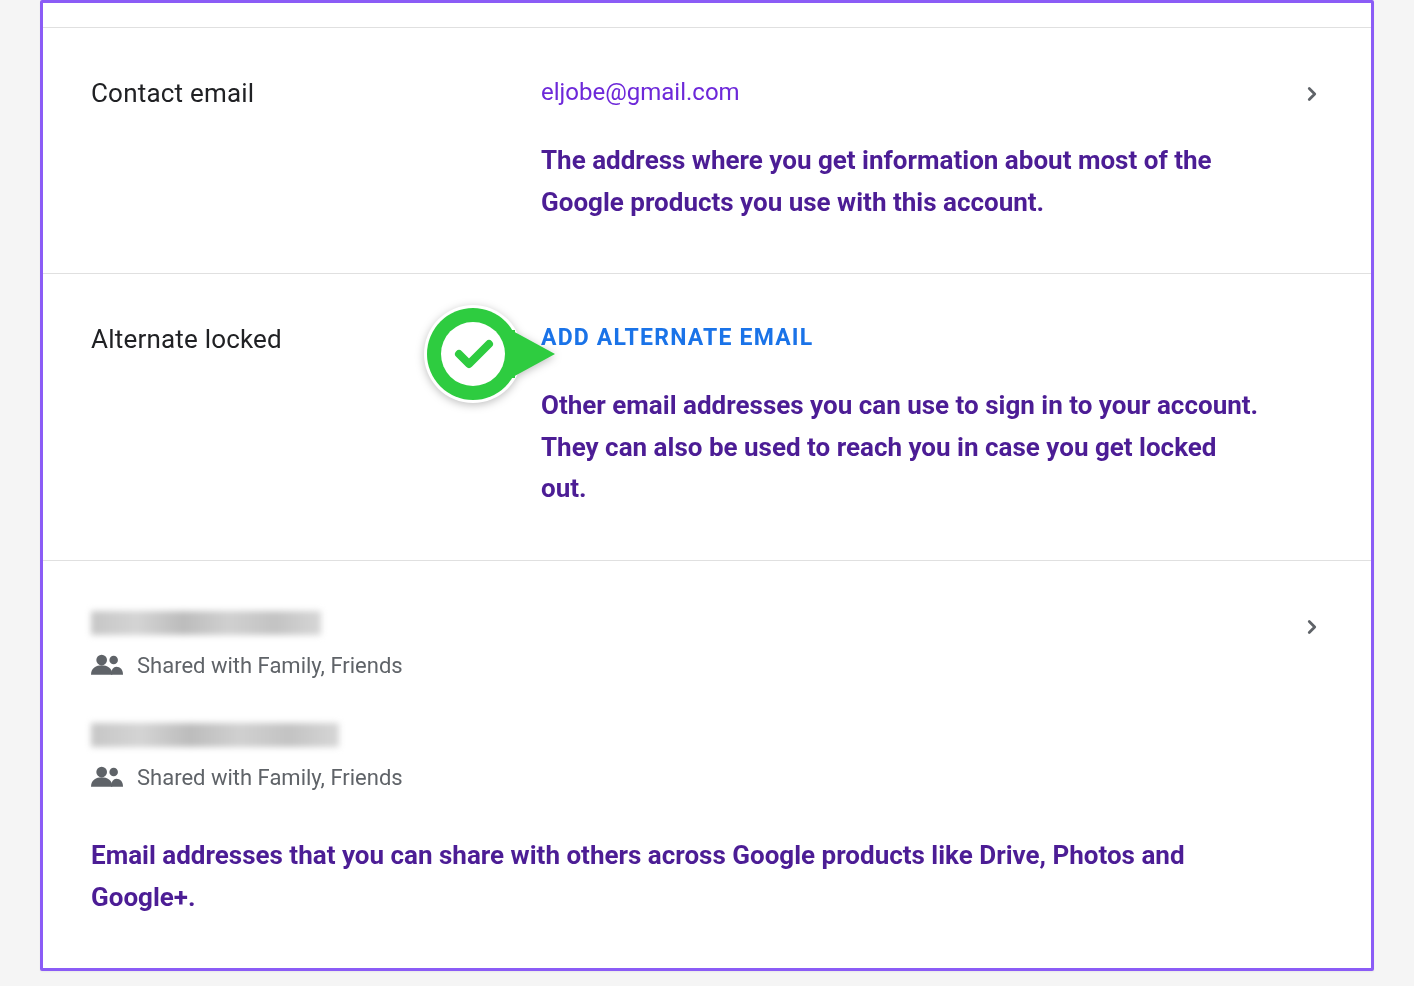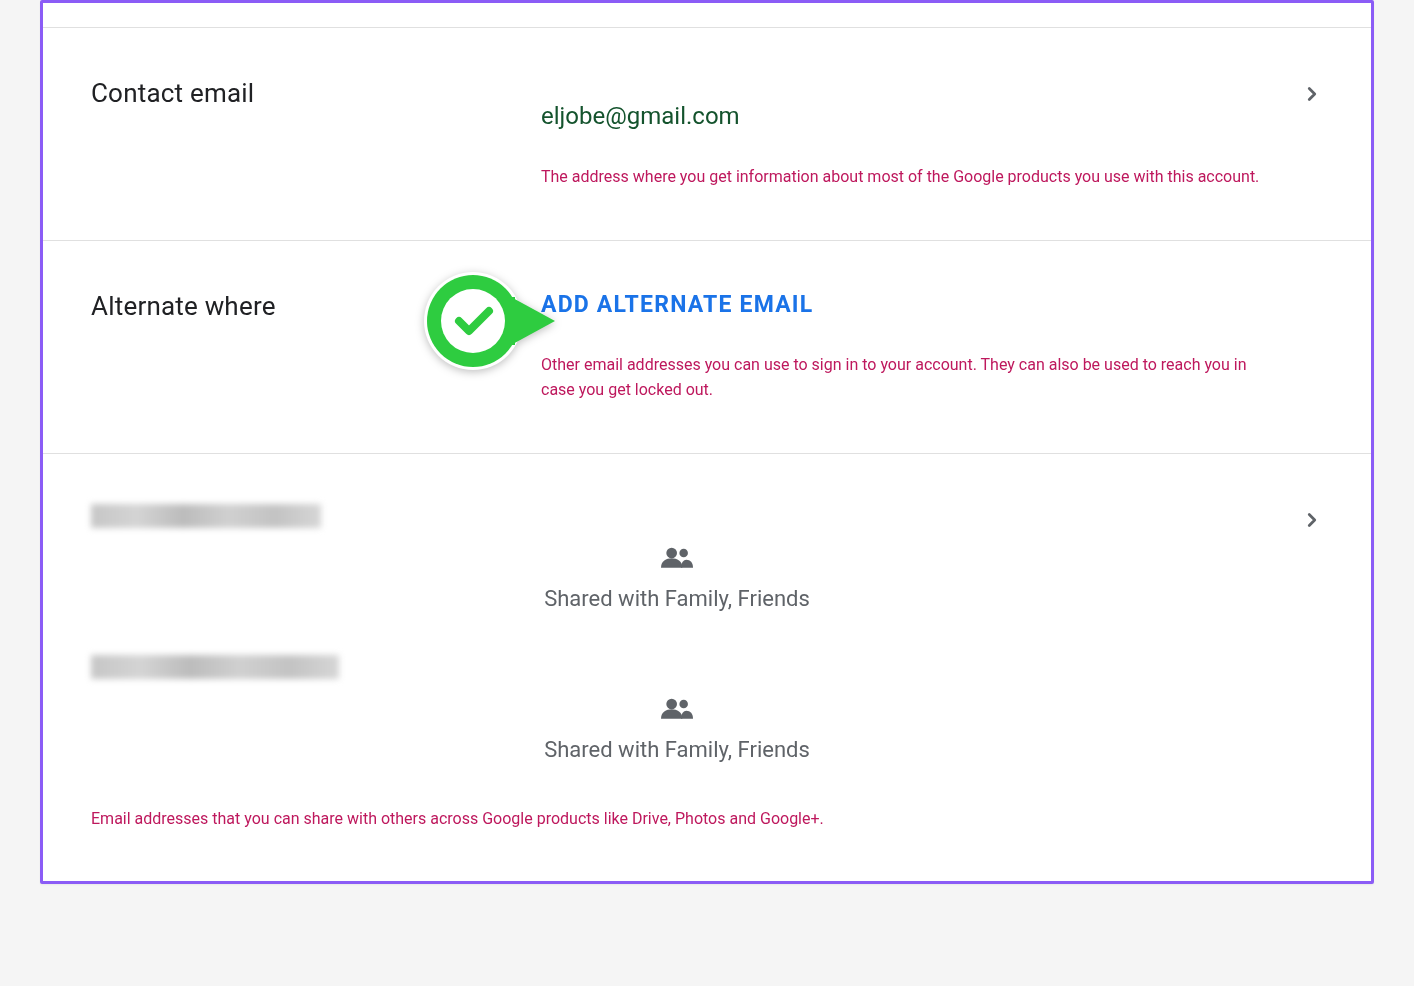--- a/index.html
+++ b/index.html
@@ -41,28 +41,28 @@
     color: #202124;
     font-weight: 400;
     letter-spacing: 0.2px;
   }
   .value-col {
     flex: 1;
     padding-right: 60px;
   }
   .value-primary {
     font-size: 24px;
-    color: #14532d;
+    color: #6d28d9;
     margin-bottom: 34px;
-    margin-top: 24px;
   }
   .value-desc {
-    font-size: 16px;
-    color: #be185d;
+    font-size: 26px;
+    color: #4c1d95;
     line-height: 1.6;
+    font-weight: bold;
   }
   .chevron {
     position: absolute;
     right: 48px;
     top: 55px;
     color: #5f6368;
   }
   .link-action {
     font-size: 23px;
     font-weight: 700;
@@ -79,21 +79,20 @@
     margin-bottom: 18px;
     border-radius: 1px;
   }
   .blur-line.w1 { width: 230px; }
   .blur-line.w2 { width: 248px; }
   .shared-line {
     display: flex;
     align-items: center;
     gap: 14px;
     margin-bottom: 44px;
-    flex-direction: column;
   }
   .shared-line:last-of-type {
     margin-bottom: 34px;
   }
   .shared-text {
     font-size: 22px;
     color: #5f6368;
   }
   .people-icon { color: #5f6368; }
   .badge {
@@ -122,21 +121,21 @@
     </div>
     <div class="chevron">
       <svg width="22" height="22" viewBox="0 0 24 24" fill="none" stroke="currentColor" stroke-width="3" stroke-linecap="round" stroke-linejoin="round">
           <polyline points="9 18 15 12 9 6"></polyline>
         </svg>
     </div>
   </div>
 
   <div class="row" style="position:relative;">
     <div class="label-col">
-      <div class="label-text">Alternate where</div>
+      <div class="label-text">Alternate locked</div>
     </div>
     <div class="value-col">
       <div class="link-action">ADD ALTERNATE EMAIL</div>
       <div class="value-desc">Other email addresses you can use to sign in to your account. They can also be used to reach you in case you get locked out.</div>
     </div>
 
     <svg class="badge" viewBox="0 0 140 104">
 
       <circle cx="50" cy="50" r="49" fill="#fff"></circle>
 

